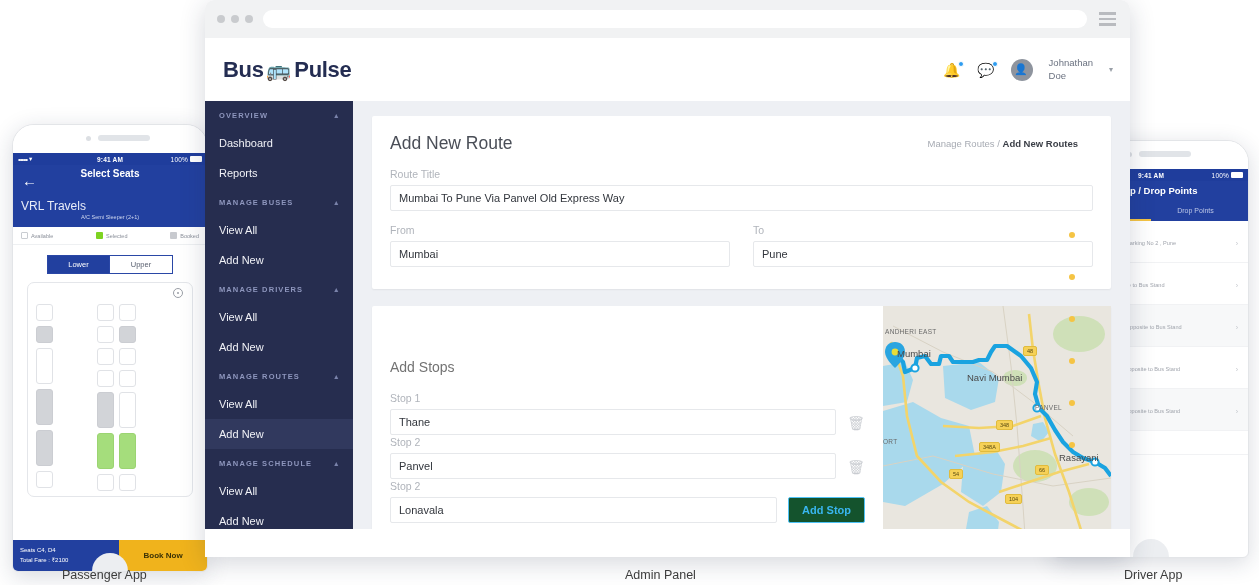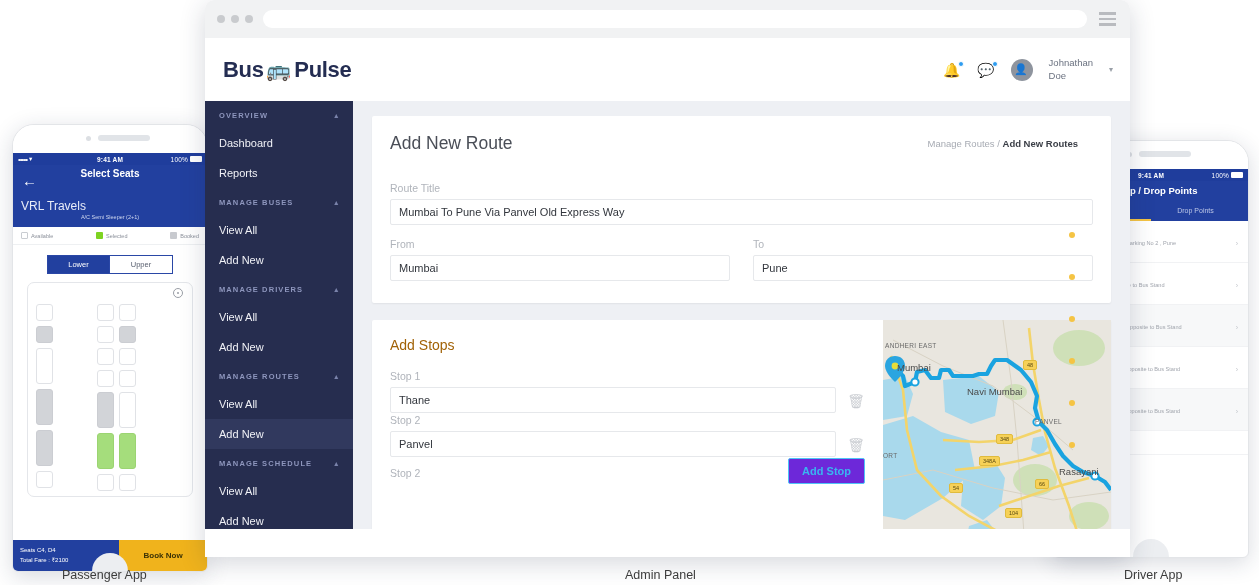--- a/index.html
+++ b/index.html
@@ -209,39 +209,39 @@
   .content {
     flex: 1; background: #eef0f4; padding: 15px 19px 0; overflow: hidden;
     position: relative;
   }
   .card { background: #fff; border-radius: 2px; box-shadow: 0 1px 2px rgba(0,0,0,.06); }
   .card1 { padding: 17px 18px 22px; position: relative; }
   .crumb {
     position: absolute; right: 33px; top: 22px; font-size: 9.5px; color: #a7abb3;
   }
   .crumb b { color: #3a3e46; }
-  .h1 { font-size: 17.5px; color: #4a4e57; margin-bottom: 28px; }
-  .h2 { font-size: 14px; color: #a16207; margin-bottom: 17px; }
+  .h1 { font-size: 17.5px; color: #4a4e57; margin-bottom: 14px; }
+  .h2 { font-size: 14px; color: #737373; margin-bottom: 17px; margin-top: 36px; }
   .lbl { font-size: 10.5px; color: #b0b4bb; margin-bottom: 5px; }
   .fld {
     width: 100%; border: 1px solid #e6e8eb; border-radius: 2px;
     height: 26px; padding: 0 8px; font-size: 11px; color: #32363d;
     font-family: "Liberation Sans", sans-serif; background: #fff;
   }
   .two { display: flex; gap: 23px; margin-top: 13px; }
   .two > div { flex: 1; }
 
   .card2 { margin-top: 17px; display: flex; }
   .card2-left { flex: 1; padding: 17px 18px 20px; }
   .stop-row { display: flex; align-items: flex-end; gap: 11px; }
   .stop-row + .stop-row { margin-top: 1px; }
   .stop-row .grow { flex: 1; }
   .trash { color: #c9ccd1; font-size: 14px; padding-bottom: 4px; }
   .addstop {
-    background: #6d28d9; border: 1px solid #4fc3f7; color: #39b6f0;
+    background: #14532d; border: 1px solid #4fc3f7; color: #39b6f0;
     font-size: 11px; font-weight: bold; border-radius: 2px;
     padding: 6px 13px; white-space: nowrap;
     font-family: "Liberation Sans", sans-serif;
   }
   .map {
     width: 228px; flex: 0 0 228px; position: relative;
     background: #eae7e0; overflow: hidden;
   }
   .mlbl { position: absolute; font-size: 7px; color: #5e5e5e; white-space: nowrap; }
   .mlbl.big { font-size: 9.5px; color: #4a4a4a; }
@@ -573,20 +573,21 @@
               <div class="grow">
                 <div class="lbl">Stop 2</div>
                 <input class="fld" value="Panvel" style="">
               </div>
               <span class="trash">🗑</span>
             </div>
 
             <div class="stop-row">
               <div class="grow">
                 <div class="lbl">Stop 2</div>
+                <input class="fld" value="Lonavala" style="">
               </div>
               <button class="addstop">Add Stop</button>
             </div>
           </div>
 
           <div class="map">
             <svg width="228" height="260" viewBox="0 0 228 260">
               <rect width="228" height="260" fill="#e9e6df"></rect>
 
               <path d="M0 62 L34 58 L46 90 L40 130 L62 150 L96 140 L120 108 L104 78 L88 60 L96 34 L74 10 L48 6 L0 14 Z" fill="#a9d9ec" opacity="0"></path>

